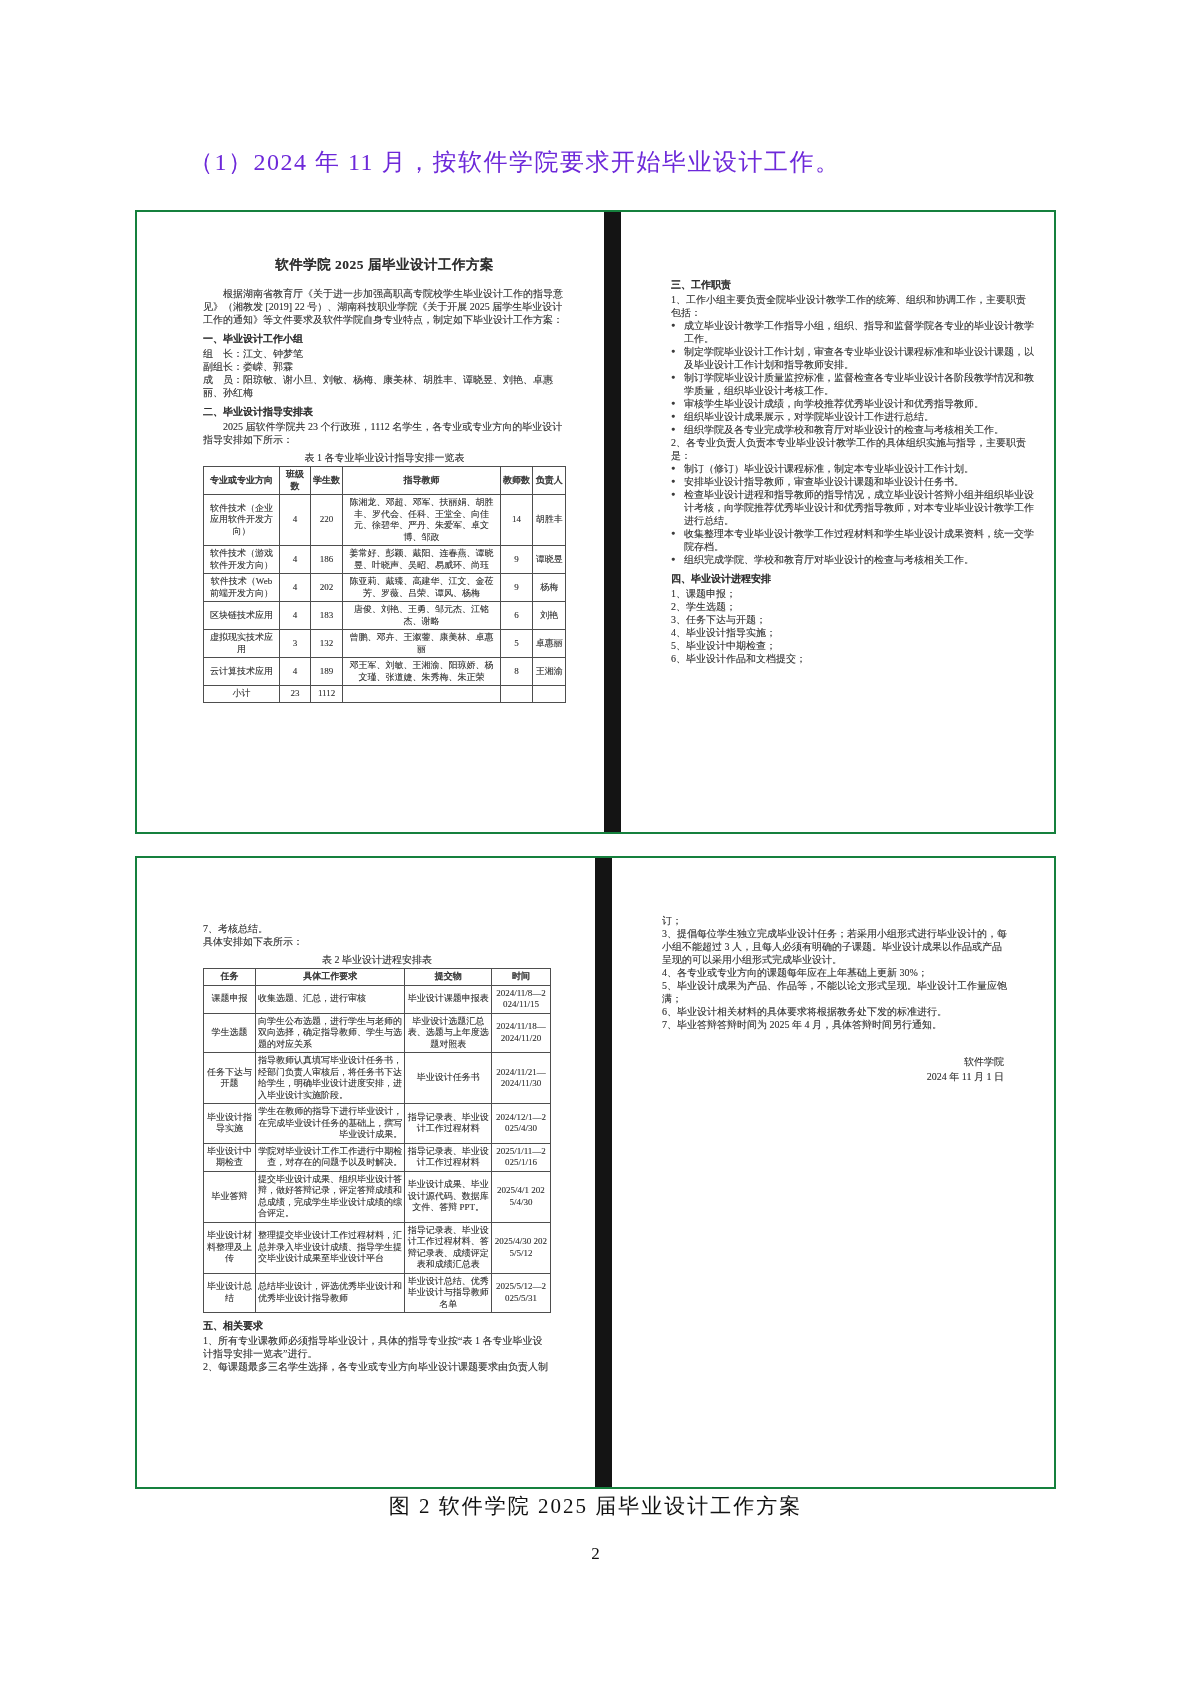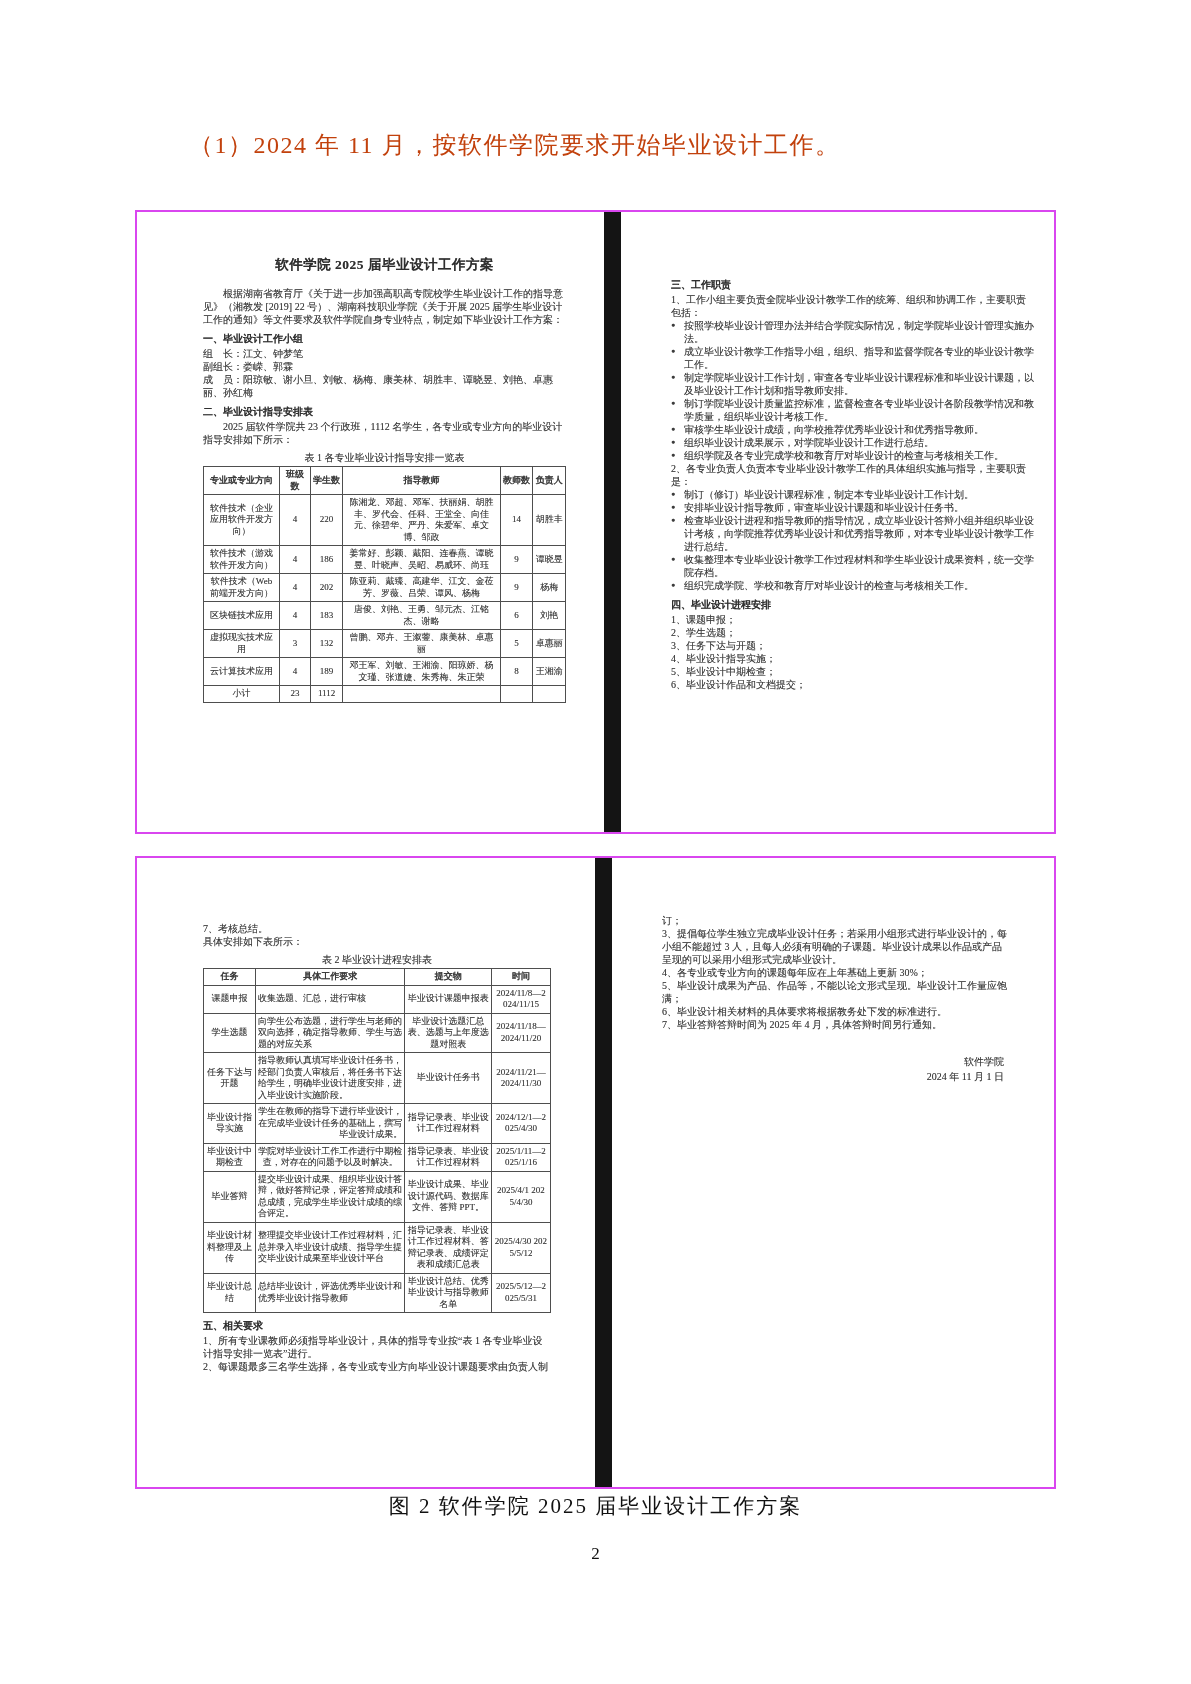--- a/index.html
+++ b/index.html
@@ -2,27 +2,27 @@
 <html><head>
 <meta charset="utf-8">
 <style>
   html,body { margin:0; padding:0; }
   body {
     width:1191px; height:1684px; background:#ffffff; position:relative;
     font-family:"Liberation Serif","DejaVu Serif",serif; color:#000;
     overflow:hidden;
   }
   .heading {
-    position:absolute; left:189px; top:129px; font-size:24px;
-    letter-spacing:1.5px; color:#c2410c; white-space:nowrap;
+    position:absolute; left:189px; top:146px; font-size:24px;
+    letter-spacing:1.5px; color:#6d28d9; white-space:nowrap;
   }
   
   .figure {
     position:absolute; left:135px; width:917px; background:#ffffff;
-    border:2px solid #d946ef; display:flex; box-sizing:content-box;
+    border:2px solid #15803d; display:flex; box-sizing:content-box;
   }
   #fig1 { top:210px; height:620px; }
   #fig2 { top:856px; height:629px; }
   .divider { flex:0 0 17px; background:#141414; }
   .scan-page {
     flex:1 1 0; overflow:hidden; color:#3c3c3c;
     font-size:10px; line-height:13px; text-shadow:0 0 0.5px rgba(60,60,60,.55);
     box-sizing:border-box;
   }
   .p1L { padding:46px 38px 0 66px; }
@@ -149,21 +149,20 @@
           <td></td>
         </tr>
       </tbody>
     </table>
   </div>
   <div class="divider"></div>
   <div class="scan-page p1R">
     <p class="sec">三、工作职责</p>
     <p class="line">1、工作小组主要负责全院毕业设计教学工作的统筹、组织和协调工作，主要职责包括：</p>
     <ul class="bullets">
-      <li>按照学校毕业设计管理办法并结合学院实际情况，制定学院毕业设计管理实施办法。</li>
       <li>成立毕业设计教学工作指导小组，组织、指导和监督学院各专业的毕业设计教学工作。</li>
       <li>制定学院毕业设计工作计划，审查各专业毕业设计课程标准和毕业设计课题，以及毕业设计工作计划和指导教师安排。</li>
       <li>制订学院毕业设计质量监控标准，监督检查各专业毕业设计各阶段教学情况和教学质量，组织毕业设计考核工作。</li>
       <li>审核学生毕业设计成绩，向学校推荐优秀毕业设计和优秀指导教师。</li>
       <li>组织毕业设计成果展示，对学院毕业设计工作进行总结。</li>
       <li>组织学院及各专业完成学校和教育厅对毕业设计的检查与考核相关工作。</li>
     </ul>
     <p class="line">2、各专业负责人负责本专业毕业设计教学工作的具体组织实施与指导，主要职责是：</p>
     <ul class="bullets">
       <li>制订（修订）毕业设计课程标准，制定本专业毕业设计工作计划。</li>
@@ -222,21 +221,21 @@
           <td class="brk">2024/11/21—2024/11/30</td>
         </tr>
         <tr>
           <td>毕业设计指导实施</td>
           <td style="text-align:right">学生在教师的指导下进行毕业设计，在完成毕业设计任务的基础上，撰写毕业设计成果。</td>
           <td>指导记录表、毕业设计工作过程材料</td>
           <td class="brk">2024/12/1—2025/4/30</td>
         </tr>
         <tr>
           <td>毕业设计中期检查</td>
-          <td style="text-align:center">学院对毕业设计工作工作进行中期检查，对存在的问题予以及时解决。</td>
+          <td style="text-align:right">学院对毕业设计工作工作进行中期检查，对存在的问题予以及时解决。</td>
           <td>指导记录表、毕业设计工作过程材料</td>
           <td class="brk">2025/1/11—2025/1/16</td>
         </tr>
         <tr>
           <td>毕业答辩</td>
           <td style="text-align:left">提交毕业设计成果、组织毕业设计答辩，做好答辩记录，评定答辩成绩和总成绩，完成学生毕业设计成绩的综合评定。</td>
           <td>毕业设计成果、毕业设计源代码、数据库文件、答辩 PPT。</td>
           <td class="brk">2025/4/1  2025/4/30</td>
         </tr>
         <tr>

